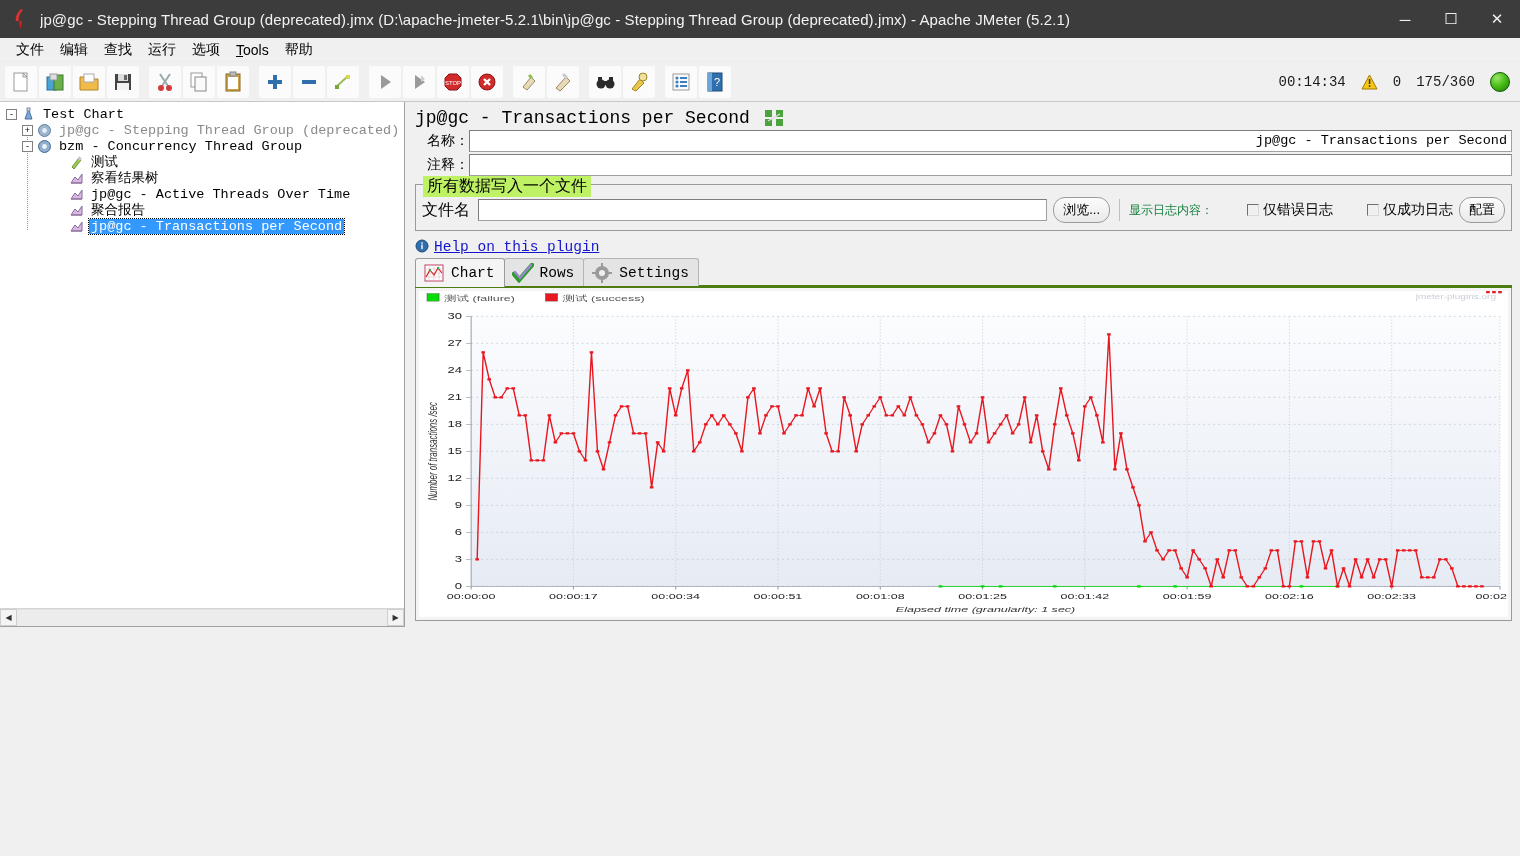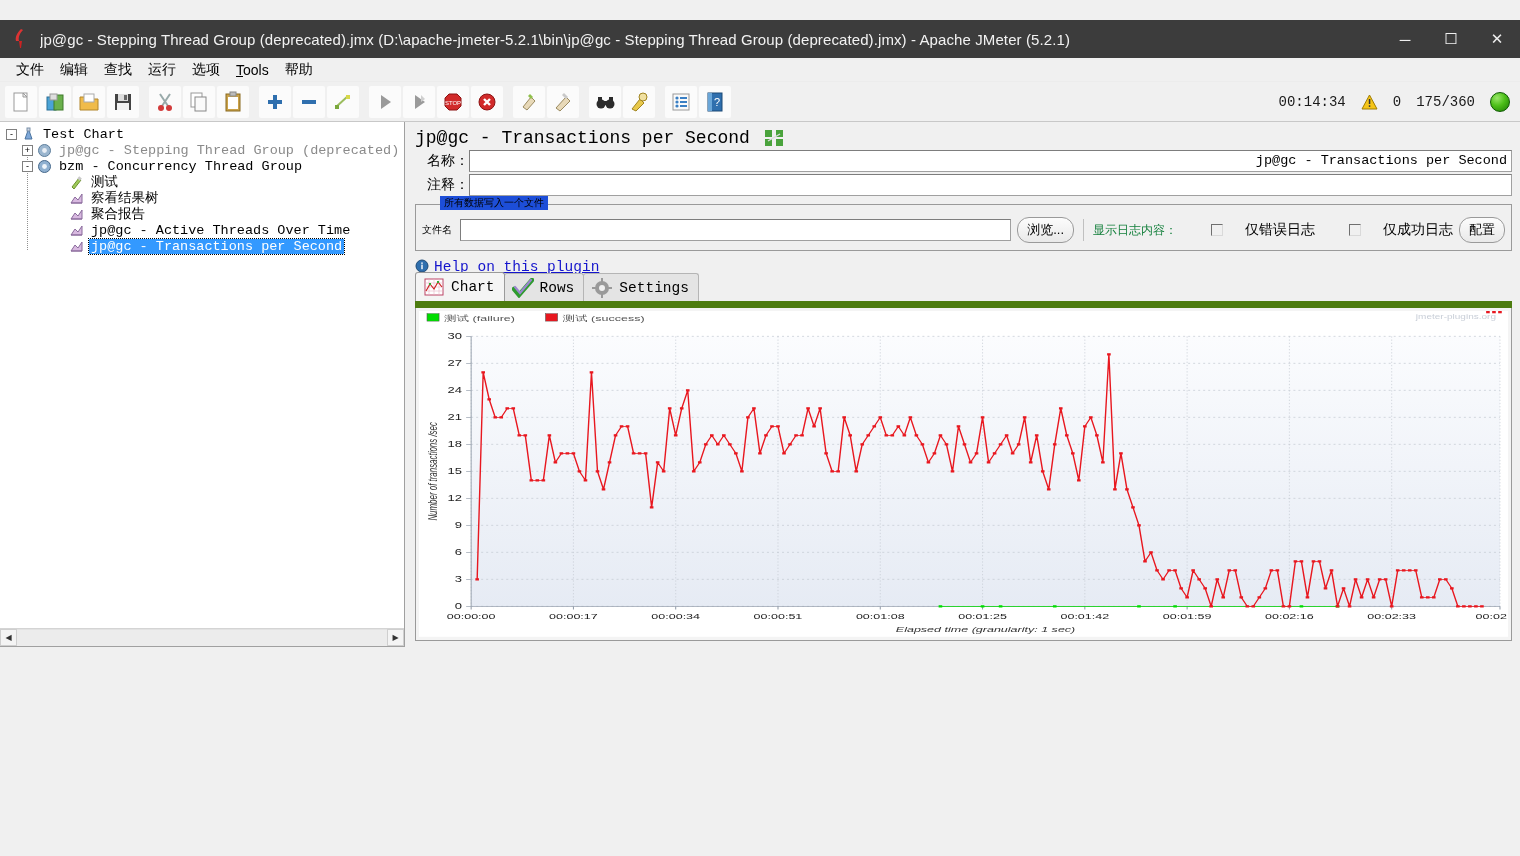--- a/index.html
+++ b/index.html
@@ -7,21 +7,21 @@
     margin: 0; padding: 0;
     width: 1520px; height: 856px;
     overflow: hidden;
     font-family: "Liberation Sans", sans-serif;
     background: #f0f0f0;
   }
   #app {
     width: 1520px; height: 627px;
     position: relative;
     background: #f0f0f0;
-    display: flex; flex-direction: column; margin-top: 20px;
+    display: flex; flex-direction: column;
   }
 
   
   #titlebar {
     height: 38px;
     background: #3c3c3c;
     color: #f2f2f2;
     display: flex;
     align-items: center;
     flex: 0 0 38px;
@@ -224,43 +224,43 @@
 
   
   .groupbox {
     margin-top: 8px;
     border: 1px solid #9a9a9a;
     position: relative;
     padding: 12px 6px 7px 6px;
   }
   .groupbox > .gtitle {
     position: absolute;
-    top: -9px; left: 24px;
-    background: #1d4ed8;
+    top: -9px; left: 7px;
+    background: #bef264;
     padding: 0 4px;
-    font-size: 10px;
+    font-size: 16px;
     color: #000;
   }
   .gb-row { display: flex; align-items: center; gap: 6px; }
   .gb-row .flabel-file {
-    font-size: 10px; color:#000; flex: 0 0 auto; padding-right: 2px;
+    font-size: 16px; color:#000; flex: 0 0 auto; padding-right: 2px;
   }
   .btn {
     border: 1px solid #9a9a9a;
     background: linear-gradient(#fcfcfc,#e9e9e9);
     font-size: 13px;
     padding: 3px 9px;
     border-radius: 12px;
     color: #000;
     white-space: nowrap;
     min-height: 23px;
     display: flex; align-items: center; justify-content: center;
   }
   .sep-v { width:1px; height:22px; background:#c0c0c0; margin:0 3px; }
-  .chk-label { display:flex; align-items:center; gap:22px; font-size:14px; color:#000; white-space:nowrap;padding-left:28px;}
+  .chk-label { display:flex; align-items:center; gap:4px; font-size:14px; color:#000; white-space:nowrap;padding-left:28px;}
   .chkbox {
     width: 12px; height: 12px;
     border: 1px solid #6f6f6f;
     border-right-color:#d9d9d9; border-bottom-color:#d9d9d9;
     background: #f0f0f0;
   }
   .log-label { font-size:12px; color:#15803d; white-space:nowrap; }
 
   
   #helpline {
@@ -270,23 +270,23 @@
   #helpline .info-ico { width: 14px; height: 14px; }
   #helpline a {
     font-family: "Liberation Mono", monospace;
     font-size: 14.5px;
     color: #1414cc;
     text-decoration: underline;
   }
 
   
   #tabs {
-    display: flex; align-items: flex-end;
+    display: flex; align-items: flex-start;
     height: 30px; margin-top: 3px;
-    border-bottom: 7px solid #4d7c0f;
+    border-bottom: 3px solid #4d7c0f;
   }
   .tab {
     display: flex; align-items: center; gap: 6px;
     height: 28px;
     padding: 0 9px 0 7px;
     font-family: "Liberation Mono", monospace;
     font-size: 14.5px;
     color: #000;
     border: 1px solid #b5b5b5;
     border-bottom: none;
@@ -561,32 +561,32 @@
         </div>
 
         <div class="tnode" style="padding-left:50px">
           <span class="handle none"></span>
           <span class="tico">
             <svg width="15" height="15">
                 <path d="M2 12 L6 6 L9 9 L13 3 L13 12 Z" fill="#d8b9e0" stroke="#8a6a9c"></path>
                 <path d="M2 12 L13 12" stroke="#8a6a9c"></path>
               </svg>
           </span>
-          <span class="tlabel">聚合报告</span>
+          <span class="tlabel">jp@gc - Active Threads Over Time</span>
         </div>
 
         <div class="tnode" style="padding-left:50px">
           <span class="handle none"></span>
           <span class="tico">
             <svg width="15" height="15">
                 <path d="M2 12 L6 6 L9 9 L13 3 L13 12 Z" fill="#d8b9e0" stroke="#8a6a9c"></path>
                 <path d="M2 12 L13 12" stroke="#8a6a9c"></path>
               </svg>
           </span>
-          <span class="tlabel">jp@gc - Active Threads Over Time</span>
+          <span class="tlabel">聚合报告</span>
         </div>
 
         <div class="tnode sel" style="padding-left:50px">
           <span class="handle none"></span>
           <span class="tico">
             <svg width="15" height="15">
                 <path d="M2 12 L6 6 L9 9 L13 3 L13 12 Z" fill="#d8b9e0" stroke="#8a6a9c"></path>
                 <path d="M2 12 L13 12" stroke="#8a6a9c"></path>
               </svg>
           </span>

